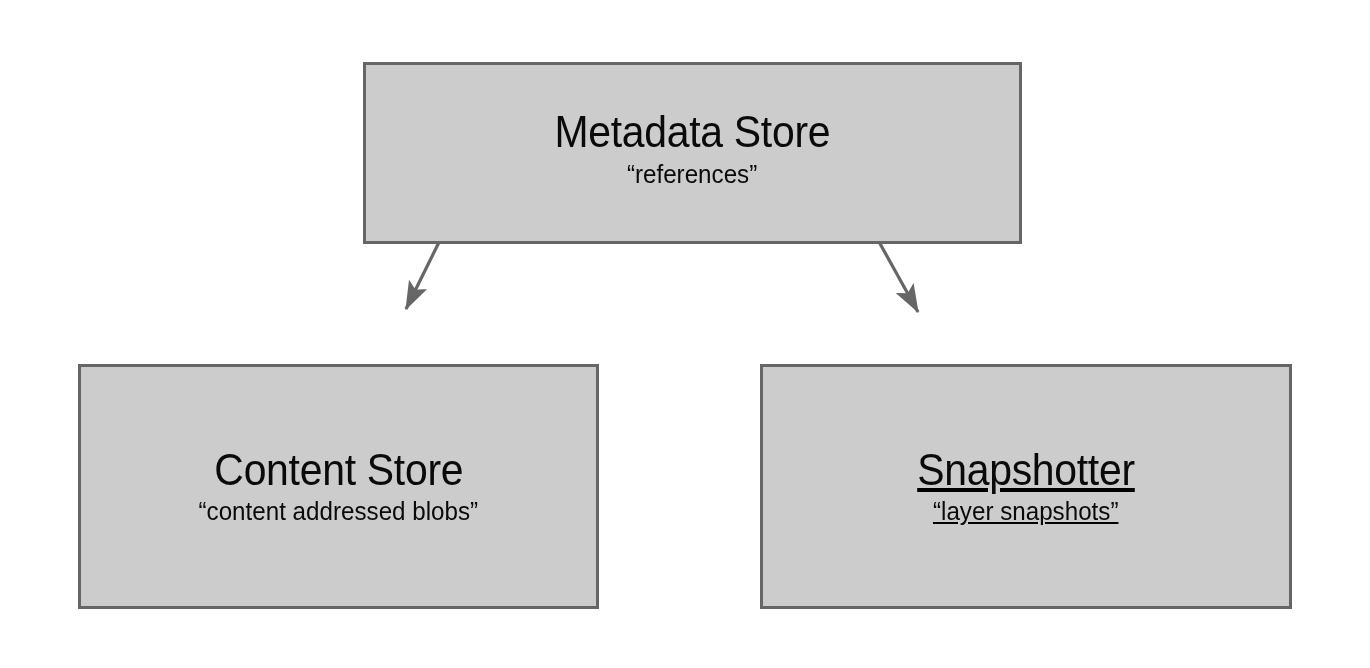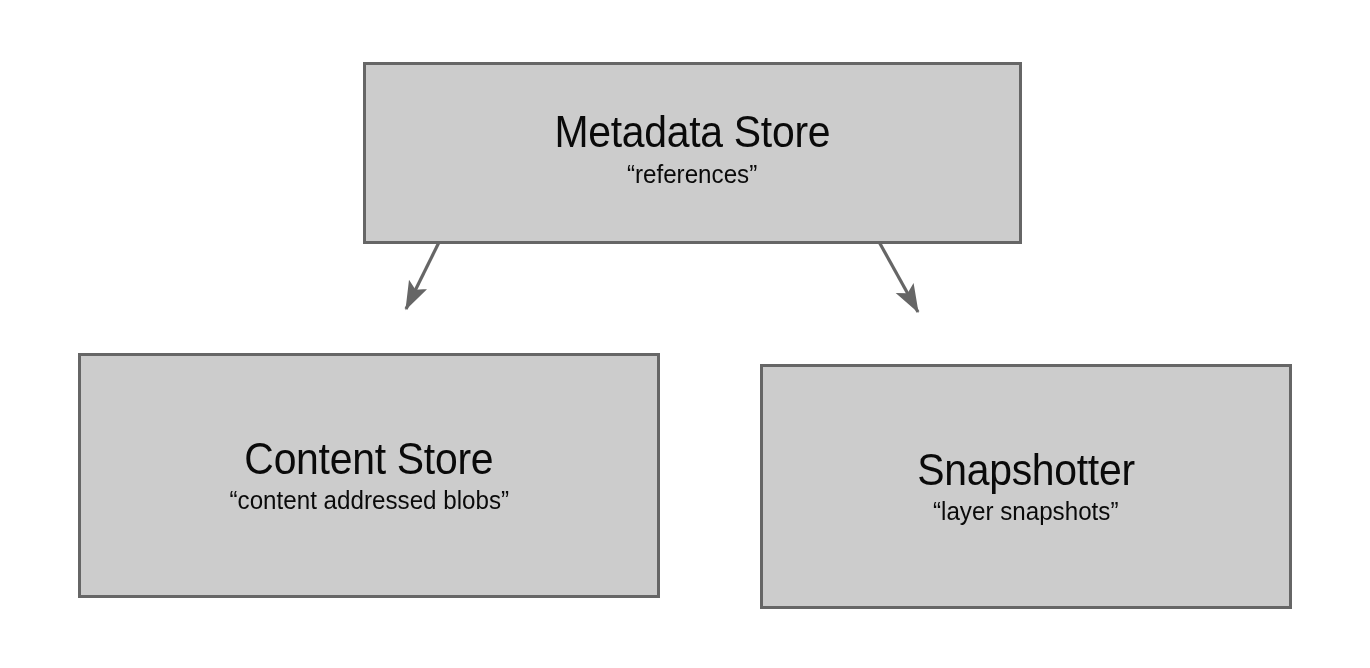--- a/index.html
+++ b/index.html
@@ -56,30 +56,31 @@
   #node-metadata-store {
     left: 363px;
     top: 31px;
     width: 659px;
     height: 182px;
   }
   #node-metadata-store .node-title { margin-top: -8px; }
 
   #node-content-store {
     left: 78px;
-    top: 322px;
-    width: 582px;
+    top: 333px;
+    width: 521px;
     height: 245px;
     align-items: center;
   }
   #node-snapshotter {
     left: 760px;
     top: 333px;
     width: 532px;
     height: 245px;
+    text-decoration: underline;
   }
 
   
   #edges {
     position: absolute;
     left: 0;
     top: 0;
     width: 1370px;
     height: 668px;
     pointer-events: none;

